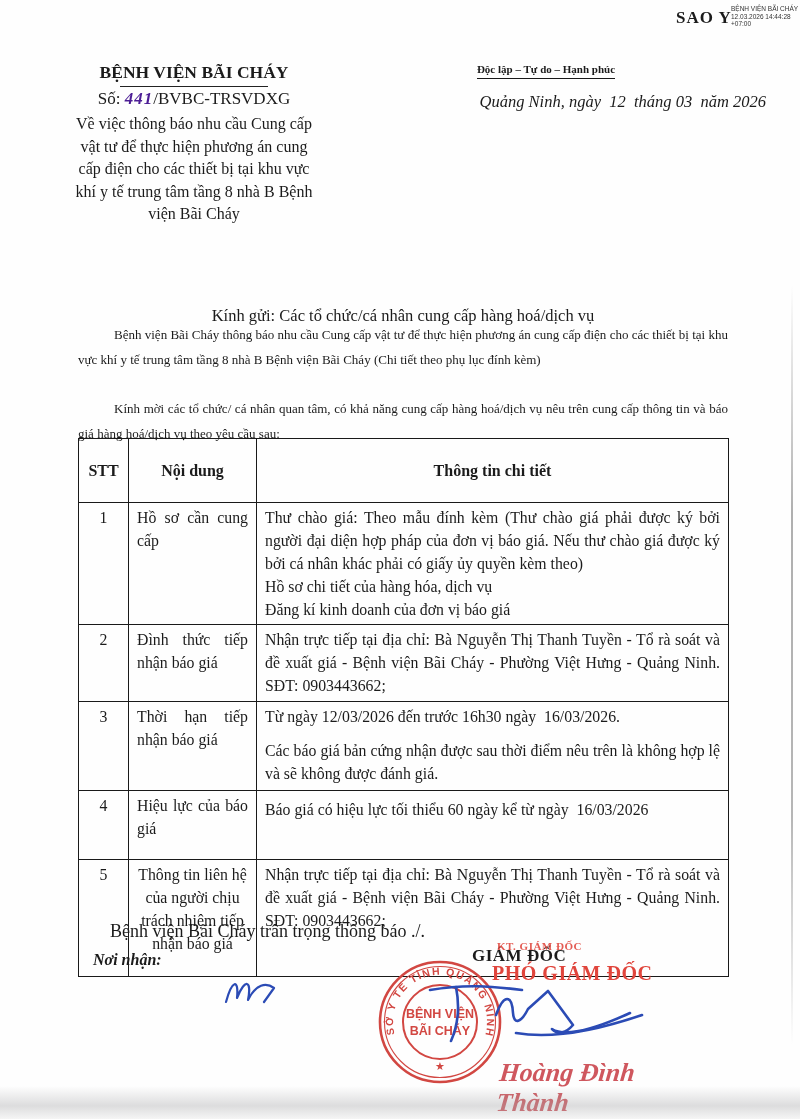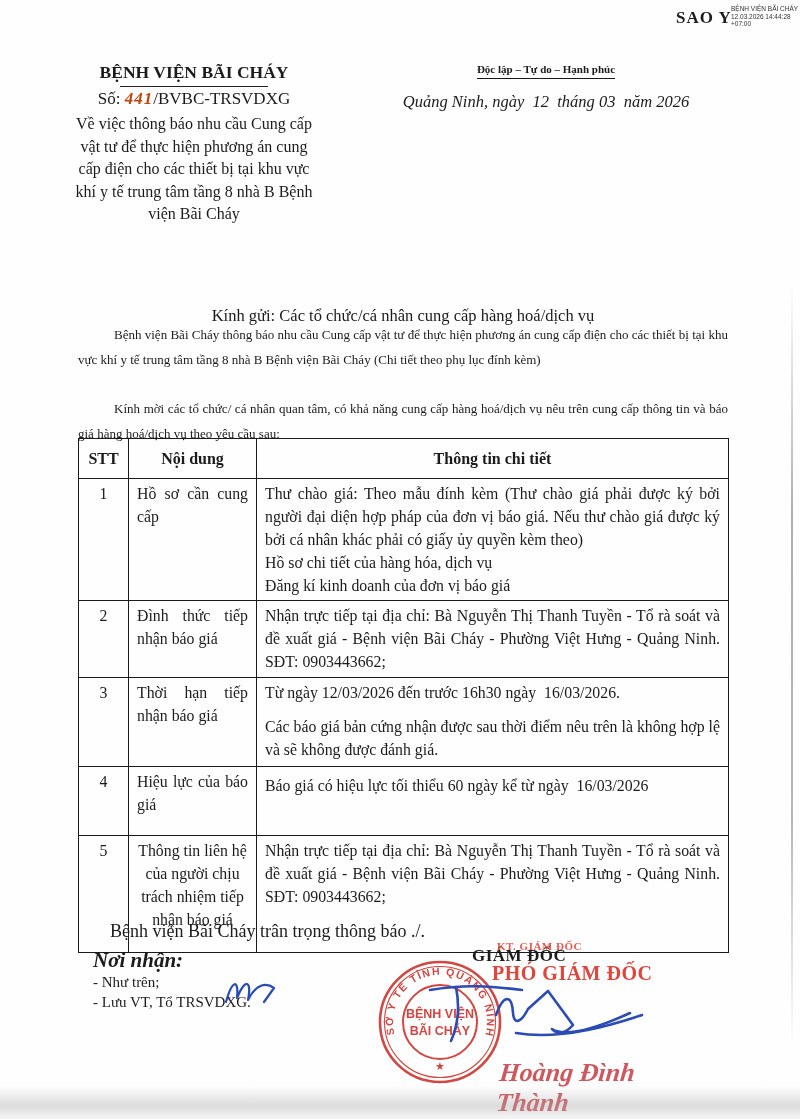--- a/index.html
+++ b/index.html
@@ -13,54 +13,54 @@
   .saoy{position:absolute;left:676px;top:8px;font-size:17px;font-weight:bold;letter-spacing:1px;}
   .cert-meta{position:absolute;left:731px;top:5px;width:68px;font-family:"Liberation Sans",sans-serif;
     font-size:6.5px;line-height:7.5px;color:#333;}
   .cert-meta div{white-space:nowrap;}
   
   .hdr-left{position:absolute;left:68px;top:60px;width:252px;text-align:center;}
   .hl1{font-size:17px;}
   .hl2{font-size:17.5px;font-weight:bold;margin-top:2px;}
   .hl-rule{width:148px;height:0;border-top:1.5px solid #222;margin:3px auto 2px auto;}
   .hl-so{font-size:17px;}
-  .so-num{color:#c2410c;font-style:italic;font-weight:bold;letter-spacing:1px;}
+  .so-num{color:#4c1d95;font-style:italic;font-weight:bold;letter-spacing:1px;}
   .hl-subject{font-size:16px;line-height:22.5px;margin-top:4px;}
   .hdr-right{position:absolute;left:326px;top:60px;width:440px;text-align:center;}
   .hr1{font-size:17px;font-weight:bold;}
   .hr2{font-size:11px;font-weight:bold;margin-top:3px;}
   .hr2 span{display:inline-block;border-bottom:1.7px solid #181818;padding-bottom:3px;}
-  .hr-date{font-size:16.5px;font-style:italic;margin-top:13px;white-space:pre-wrap;}
+  .hr-date{font-size:16.5px;font-style:italic;margin-top:13px;white-space:pre-wrap;text-align:right;}
   
   .kinh-gui{position:absolute;left:78px;top:306px;width:650px;text-align:center;font-size:16.5px;}
   .para{position:absolute;left:78px;width:650px;font-size:13px;line-height:25px;
     text-align:justify;text-indent:36px;}
   .para1{top:322px;}
   .para2{top:396px;}
   
   table.doc{position:absolute;left:78px;top:438px;width:650px;border-collapse:collapse;table-layout:fixed;}
   table.doc th,table.doc td{border:1.6px solid #1a1a1a;vertical-align:top;
     font-size:15.8px;line-height:23px;padding:3px 8px;}
-  table.doc th{font-weight:bold;text-align:center;vertical-align:middle;padding:8px 2px;font-size:16px;}
+  table.doc th{font-weight:bold;text-align:center;vertical-align:middle;padding:20px 2px;font-size:16px;}
   td.stt-cell{text-align:center;padding-top:6px;}
   td.nd-cell{text-align:justify;padding-top:6px;}
   td.detail-cell{text-align:justify;}
   td.detail-cell p{margin:0;white-space:pre-wrap;}
   tbody tr:nth-child(1) td{height:112px;}
   tbody tr:nth-child(2) td{height:70px;}
   tbody tr:nth-child(3) td{height:82px;}
   tbody tr:nth-child(3) td.detail-cell p + p{margin-top:11px;}
   tbody tr:nth-child(4) td{height:58px;}
   tbody tr:nth-child(4) td.detail-cell{padding-top:7px;}
   tbody tr:nth-child(5) td{height:110px;}
   tbody tr:nth-child(5) td.nd-cell{text-align:center;}
   
   .closing{position:absolute;left:110px;top:921px;font-size:18px;}
   .noinhan{position:absolute;left:93px;top:950px;font-size:15px;line-height:20px;}
-  .noinhan .nn-label{font-weight:bold;font-style:italic;font-size:21px;margin-bottom:2px;}
+  .noinhan .nn-label{font-weight:bold;font-style:italic;font-size:16px;margin-bottom:2px;}
   .sig-black{position:absolute;left:472px;top:946px;font-size:17px;font-weight:bold;letter-spacing:.5px;}
   .sig-red1{position:absolute;left:497px;top:940px;font-size:11px;font-weight:bold;color:#e0453c;opacity:.88;letter-spacing:.5px;}
   .sig-red2{position:absolute;left:492px;top:962px;font-size:20px;font-weight:bold;color:#e0453c;letter-spacing:.5px;}
   .signer-name{position:absolute;left:498px;top:1058px;width:200px;font-size:26px;font-style:italic;
     font-weight:bold;color:#cf575e;transform:skewX(-6deg);}
   svg.stamp{position:absolute;left:376px;top:958px;}
   svg.signature{position:absolute;left:420px;top:975px;}
   svg.initial{position:absolute;left:218px;top:972px;}
   .page-edge{position:absolute;left:791px;top:285px;width:2px;height:760px;
     background:linear-gradient(180deg,rgba(120,120,120,0) 0%,rgba(110,110,110,.55) 30%,rgba(110,110,110,.5) 70%,rgba(120,120,120,0) 100%);}
@@ -147,24 +147,20 @@
             <p>Nhận trực tiếp tại địa chỉ: Bà Nguyễn Thị Thanh Tuyền - Tổ rà soát và đề xuất giá - Bệnh viện Bãi Cháy - Phường Việt Hưng - Quảng Ninh. SĐT: 0903443662;</p>
           </td>
         </tr>
       </tbody>
   </table>
 
   <div class="closing">Bệnh viện Bãi Cháy trân trọng thông báo ./.</div>
 
   <div class="noinhan">
     <div class="nn-label">Nơi nhận:</div>
-    <div id="noi-nhan-items">
-        <div>- Như trên;</div>
-        <div>- Lưu VT, Tổ TRSVDXG.</div>
-      </div>
   </div>
 
   <div class="sig-black">GIÁM ĐỐC</div>
   <div class="sig-red1">KT. GIÁM ĐỐC</div>
   <div class="sig-red2">PHÓ GIÁM ĐỐC</div>
 
   <svg class="stamp" width="128" height="128" viewBox="0 0 128 128">
     <g fill="none" stroke="#d24742">
       <circle cx="64" cy="64" r="60" stroke-width="2.6"></circle>
       <circle cx="64" cy="64" r="55.5" stroke-width="1.1"></circle>

